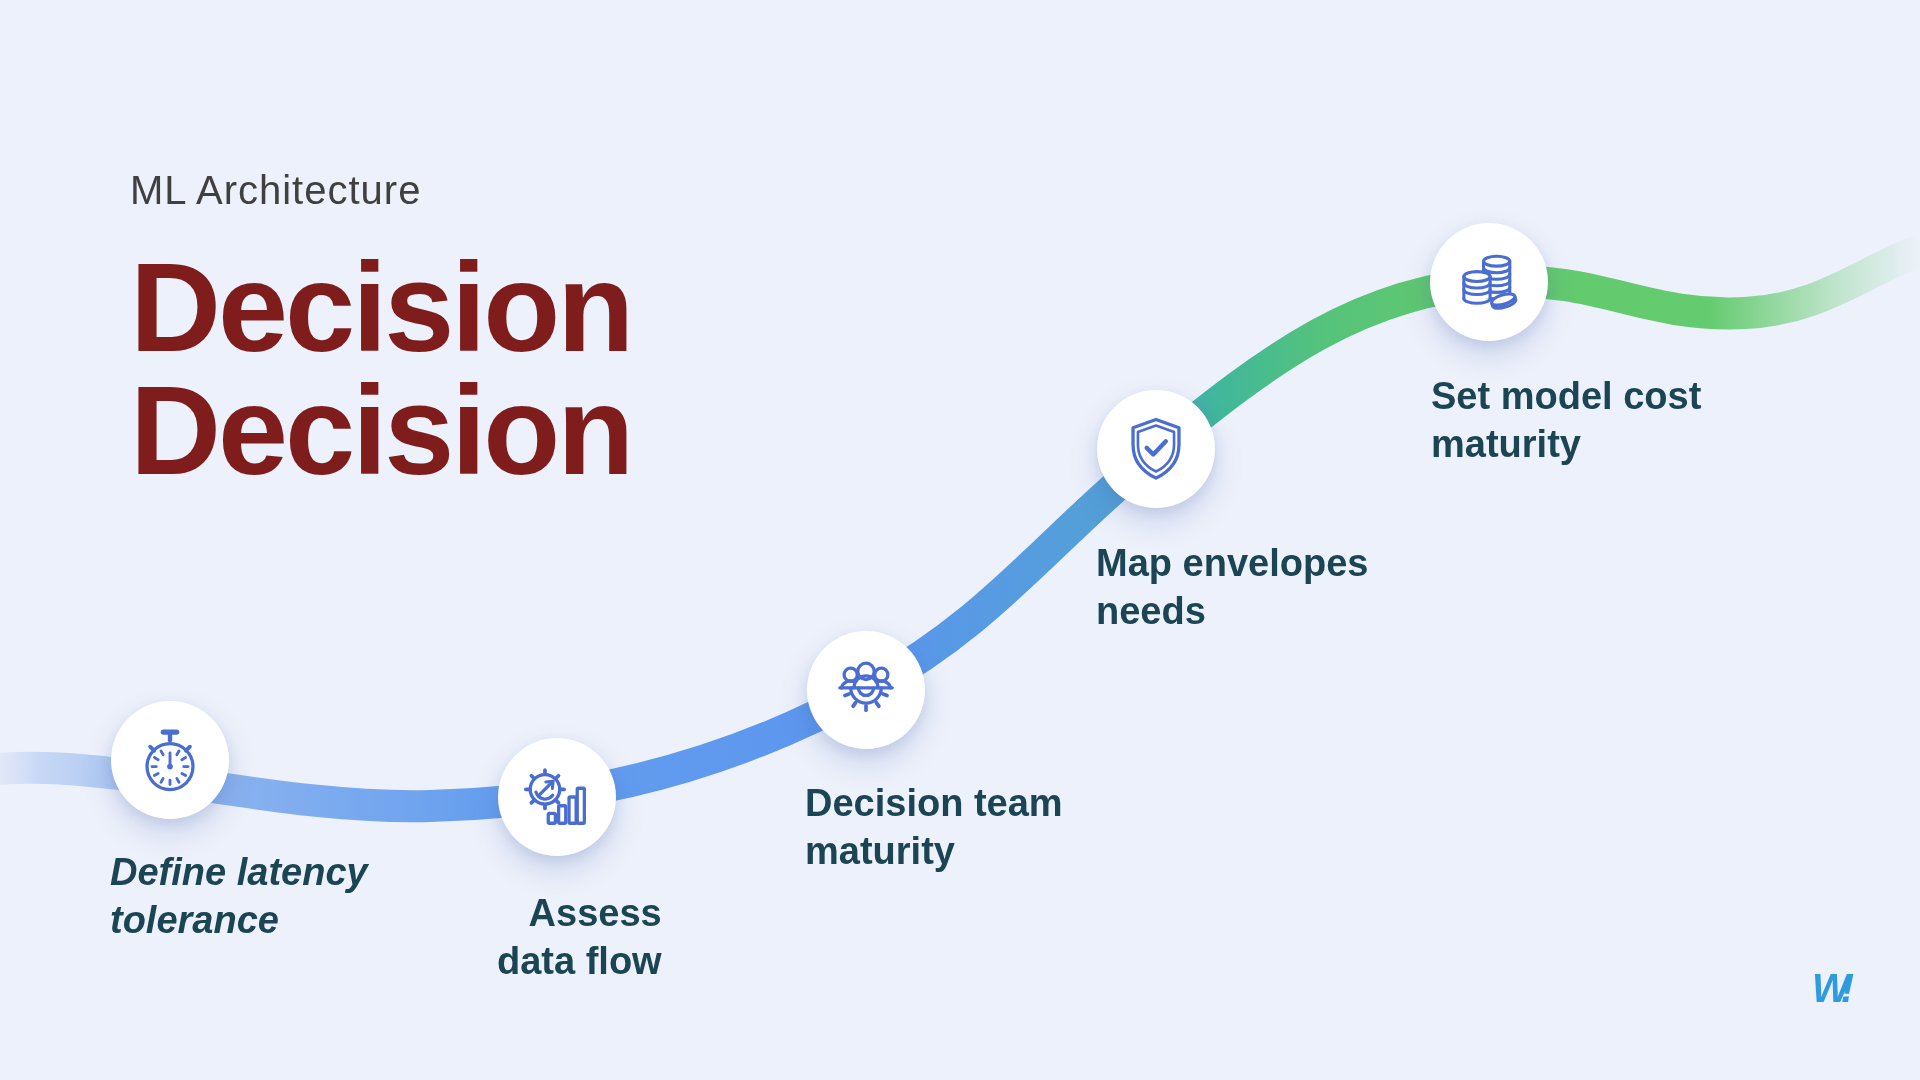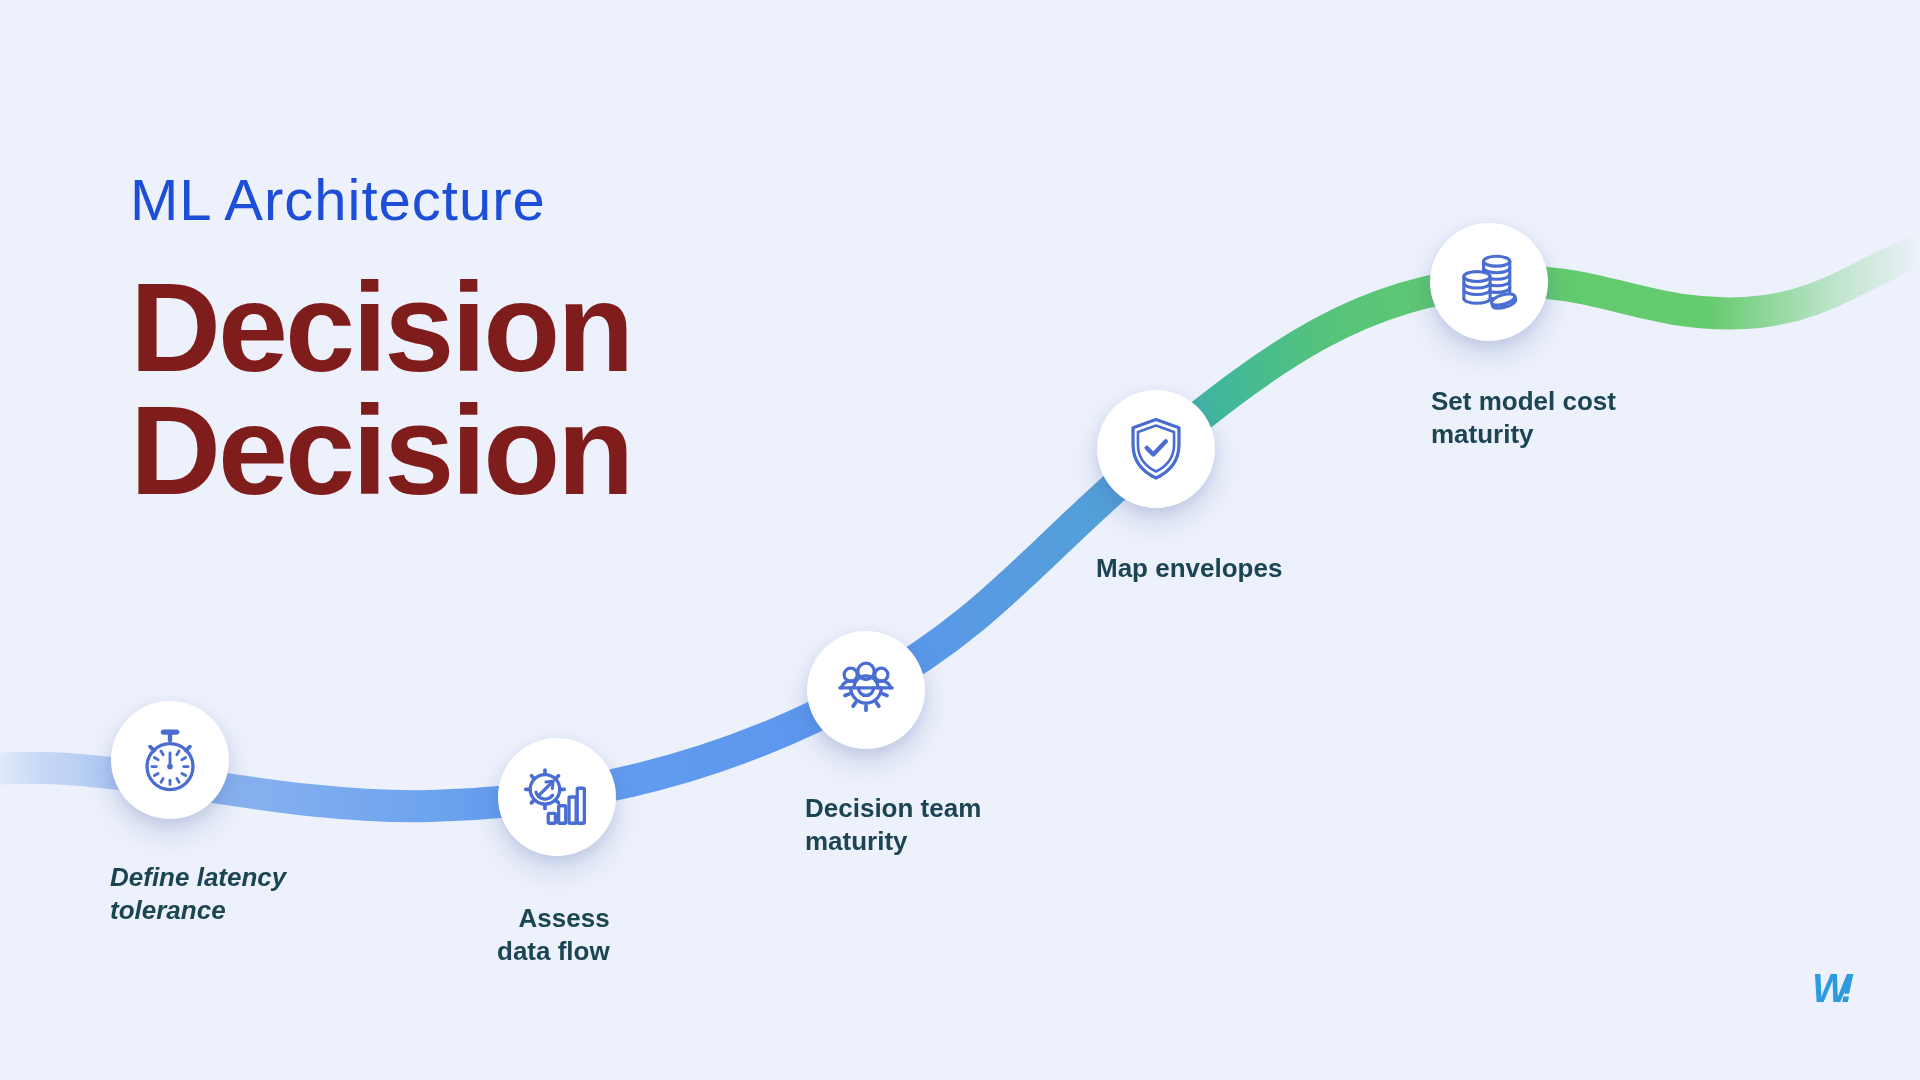--- a/index.html
+++ b/index.html
@@ -6,34 +6,34 @@
   body{
     width:1920px;height:1080px;overflow:hidden;
     font-family:"Liberation Sans","DejaVu Sans",sans-serif;
     background:#edf1fb;position:relative;
   }
   .stage{position:absolute;inset:0;width:1920px;height:1080px;}
   .path-svg{position:absolute;left:0;top:0;width:1920px;height:1080px;display:block;}
 
   .header{position:absolute;left:130px;top:168px;}
   .eyebrow{
-    font-size:58px;font-weight:400;color:#1d4ed8;letter-spacing:1px;line-height:1.1;
+    font-size:40px;font-weight:400;color:#404040;letter-spacing:1px;line-height:1.1;
   }
   .main-title{
     margin:34px 0 0 0;font-size:126px;font-weight:700;color:#7f1d1d;
     line-height:0.98;letter-spacing:-3px;
   }
 
   .milestone{position:absolute;width:118px;height:118px;border-radius:50%;
     background:#ffffff;display:flex;align-items:center;justify-content:center;
     box-shadow:0 14px 30px rgba(70,100,170,0.20),0 5px 12px rgba(70,100,170,0.12);
   }
   .milestone svg{width:70px;height:70px;display:block;}
 
-  .step-label{position:absolute;font-size:26px;font-weight:700;color:#1c4554;line-height:1.27;margin-top:13px;}
+  .step-label{position:absolute;font-size:38px;font-weight:700;color:#1c4554;line-height:1.27;}
 
   .brand{position:absolute;left:1812px;top:966px;font-size:40px;font-weight:700;
     font-style:italic;color:#2f9bdf;letter-spacing:-4px;display:flex;}
   .brand .bang{margin-left:-5px;}
 </style>
 </head>
 <body>
 
 <div class="stage">
 
@@ -159,20 +159,21 @@
     <svg viewBox="0 0 64 64">
       <g fill="none" stroke="#4a6dd2" stroke-width="3" stroke-linecap="round" stroke-linejoin="round">
         <path d="M32 5 L53 12.5 V28 C53 43 44.5 52.5 32 58.5 C19.5 52.5 11 43 11 28 V12.5 Z"></path>
         <path d="M32 10.5 L48.5 16.5 V28 C48.5 40 41.5 47.8 32 52.6 C22.5 47.8 15.5 40 15.5 28 V16.5 Z" stroke-width="2.4"></path>
         <path d="M23.5 31 L29.5 37 L41 25" stroke-width="4"></path>
       </g>
     </svg>
   </div>
   <div class="step-label" style="left:1096px;top:539px;">
     <div>Map envelopes</div>
+    <div>needs</div>
   </div>
 
   <div class="milestone" style="left:1430px;top:223px;">
     <svg viewBox="0 0 64 64">
       <g fill="none" stroke="#4a6dd2" stroke-width="2.8" stroke-linecap="round">
         <line x1="27" y1="13" x2="27" y2="43"></line>
         <line x1="51" y1="13" x2="51" y2="43"></line>
         <path d="M27 19 a12 4.5 0 0 0 24 0"></path>
         <path d="M27 25 a12 4.5 0 0 0 24 0"></path>
         <path d="M27 31 a12 4.5 0 0 0 24 0"></path>

